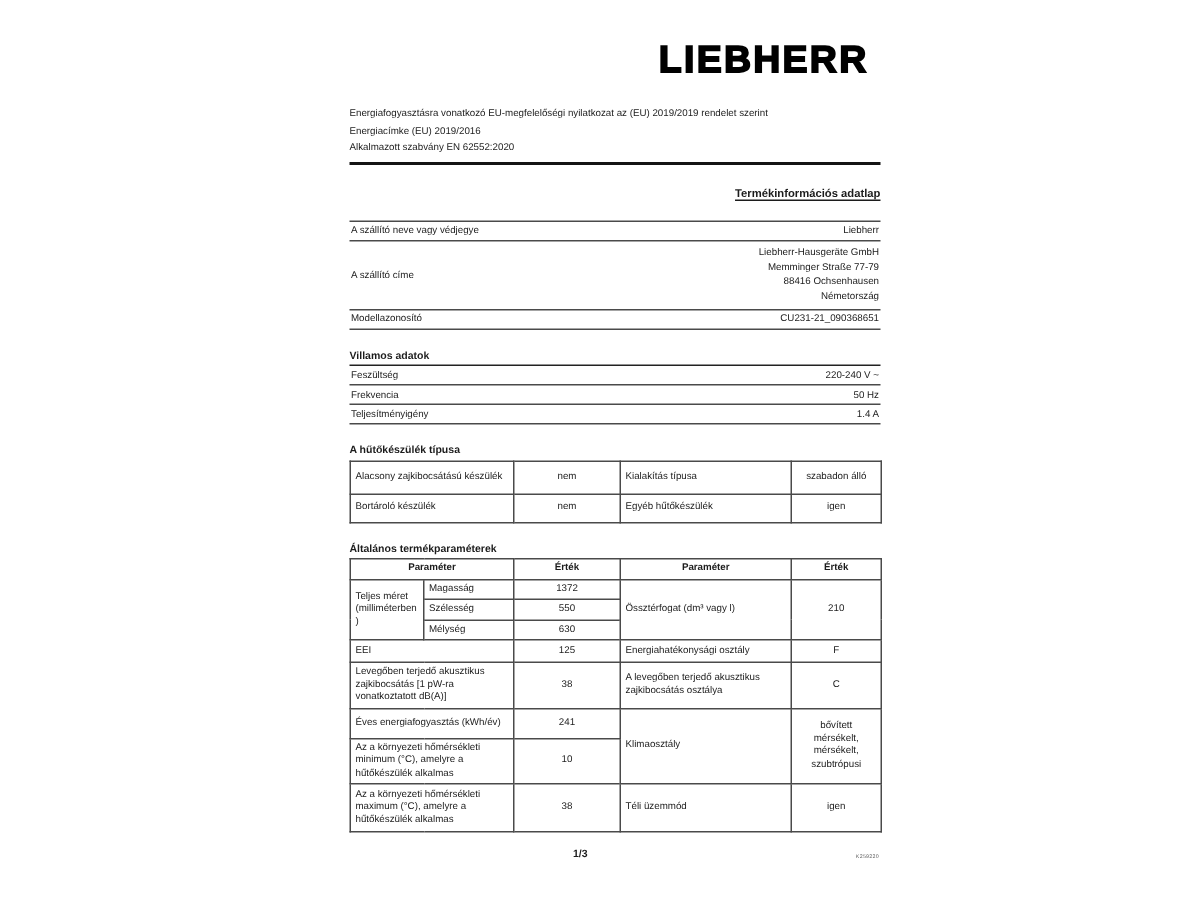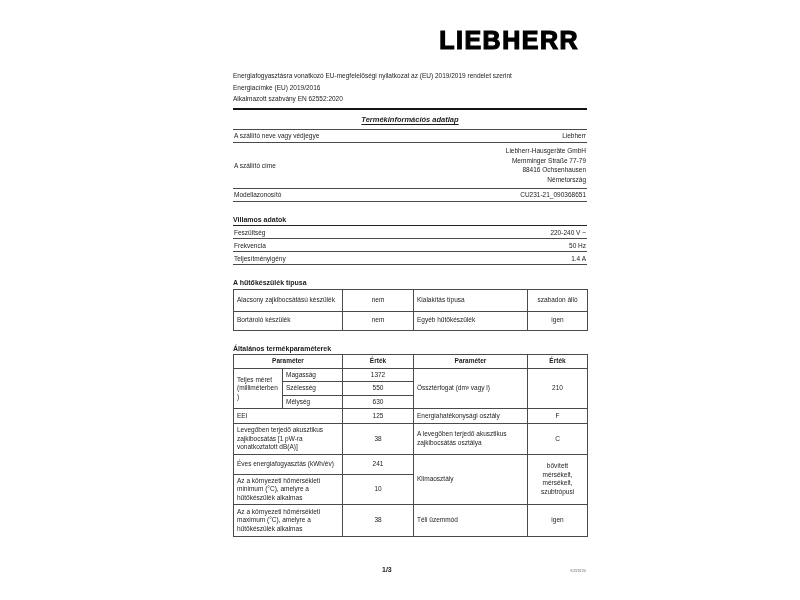--- a/index.html
+++ b/index.html
@@ -35,25 +35,24 @@
   
   .intro { font-size: 6.5px; line-height: 11.5px; }
   .intro div { white-space: nowrap; }
   .thick-rule {
     border: none;
     border-top: 2px solid #141414;
     margin: 3px 0 0 0;
   }
   
   .title-row {
-    height: 19px;
+    height: 37px;
     display: flex;
     align-items: center;
-    justify-content: center;
-    font-style: italic;
+    justify-content: flex-end;
   }
   .title-row span {
     font-size: 7.5px;
     font-weight: 700;
     text-decoration: underline;
     text-underline-offset: 1.5px;
   }
   
   .kv-row {
     display: flex;

